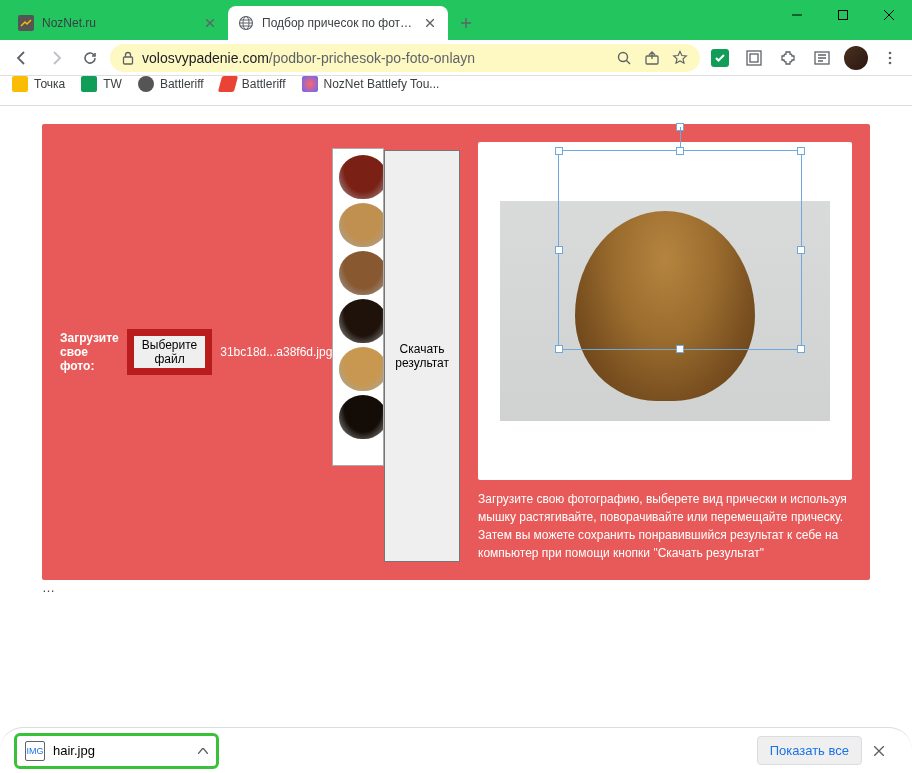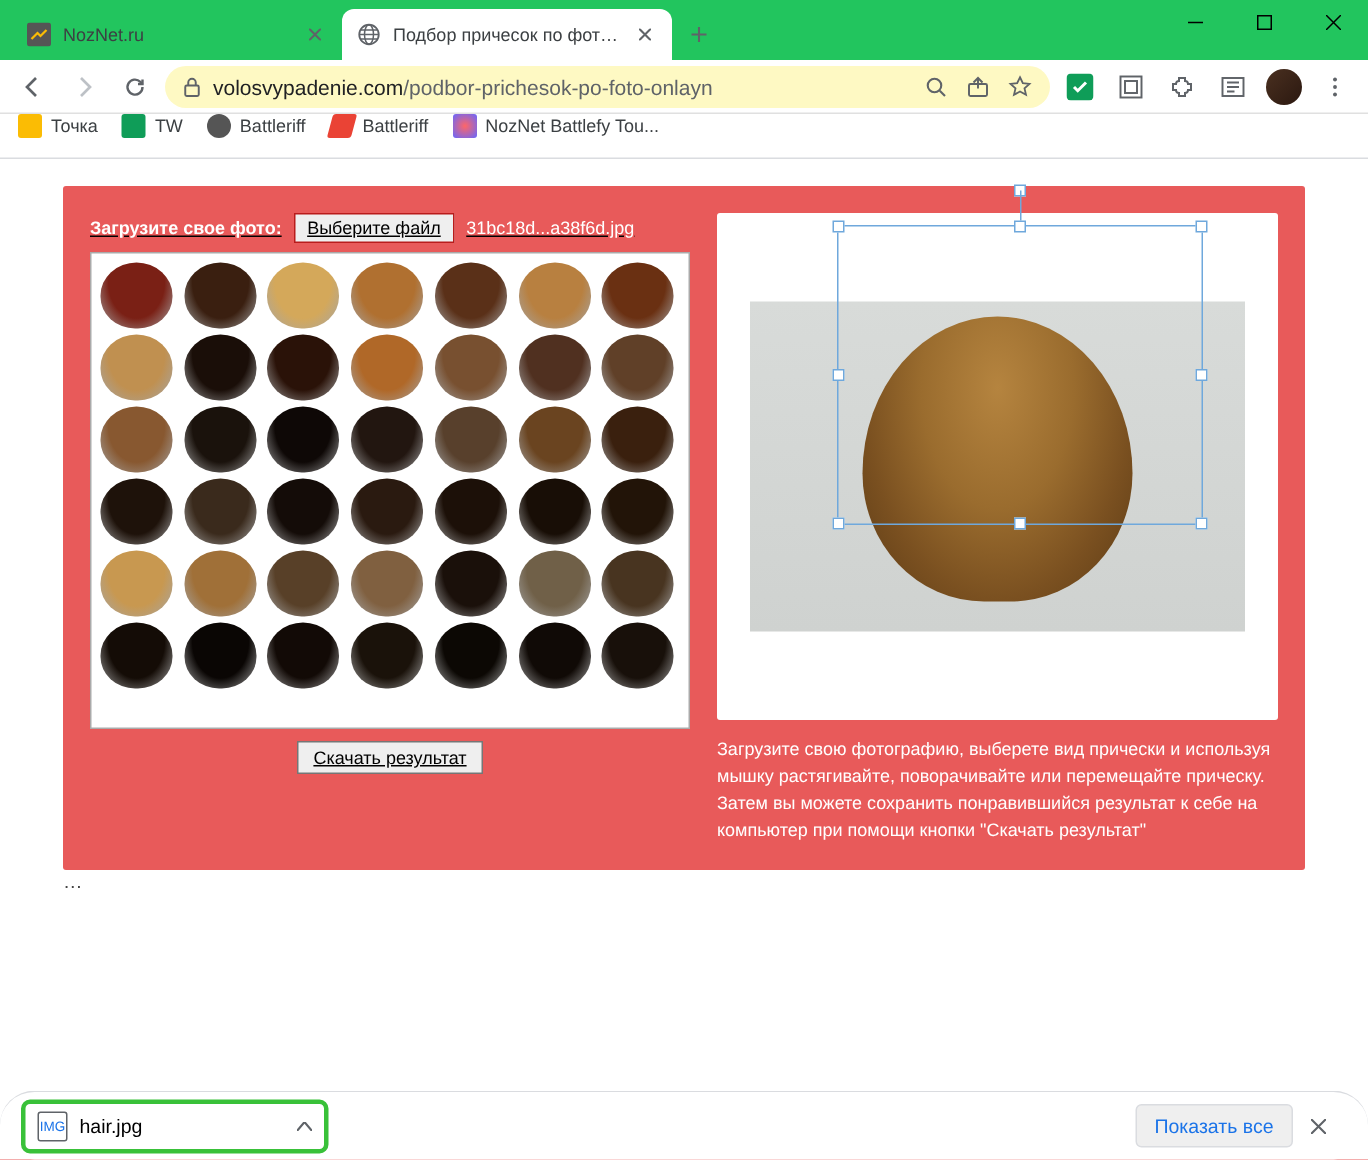--- a/index.html
+++ b/index.html
@@ -29,23 +29,23 @@
 .avatar { width: 24px; height: 24px; border-radius: 50%; background: linear-gradient(135deg,#4a3020,#2b1810); }
 
 
 .bookmarks { height: 30px; background: #fff; display: flex; align-items: flex-start; padding: 0 12px; gap: 16px; border-bottom: 1px solid #dadce0; }
 .bookmark { display: flex; align-items: center; gap: 6px; font-size: 12px; color: #3c4043; cursor: pointer; }
 .bm-icon { width: 16px; height: 16px; border-radius: 2px; }
 
 
 .page { height: calc(773px - 40px - 36px - 30px - 46px); overflow: hidden; background: #fff; }
 .red-panel { margin: 18px 42px 0; background: #e85a5a; padding: 18px; display: flex; gap: 18px; border-radius: 2px; }
-.left-col { width: 400px; display:flex; flex-direction:column;text-decoration:underline; }
+.left-col { width: 400px; display:flex; flex-direction:row; }
 .upload-row { color: #fff; font-size: 12px; font-weight: bold; display: flex; align-items: center; gap: 8px; }
-.file-btn { background: #efefef; border: 1px solid #b91c1c; padding: 2px 8px; font-size: 12px; color: #000; cursor: pointer; }
+.file-btn { background: #efefef; border: 7px solid #b91c1c; padding: 2px 8px; font-size: 12px; color: #000; cursor: pointer; }
 .file-name { color: #fff; font-size: 12px; font-weight: normal; }
 .gender-row { margin-top: 10px; color: #fff; font-size: 12px; font-weight: bold; display: flex; align-items: center; gap: 4px; }
 .gender-row input { margin: 0 2px 0 4px; }
 .hair-grid-wrap { background: #fff; border: 1px solid #aaa; height: 318px; margin-top: 6px; overflow-y: scroll; padding: 6px; }
 .hair-grid { display: grid; grid-template-columns: repeat(7, 1fr); gap: 4px; }
 .hair-swatch { width: 48px; height: 44px; border-radius: 50% 50% 48% 48%; }
 .download-btn { margin: 8px auto 0; display: block; background: #efefef; border: 1px solid #767676; padding: 3px 10px; font-size: 12px; cursor: pointer; }
 
 .right-col { flex: 1; display:flex; flex-direction:column; }
 .preview-box { background: #fff; border-radius: 2px; padding: 14px; height: 338px; position: relative; display:flex; align-items:center; justify-content:center; }

